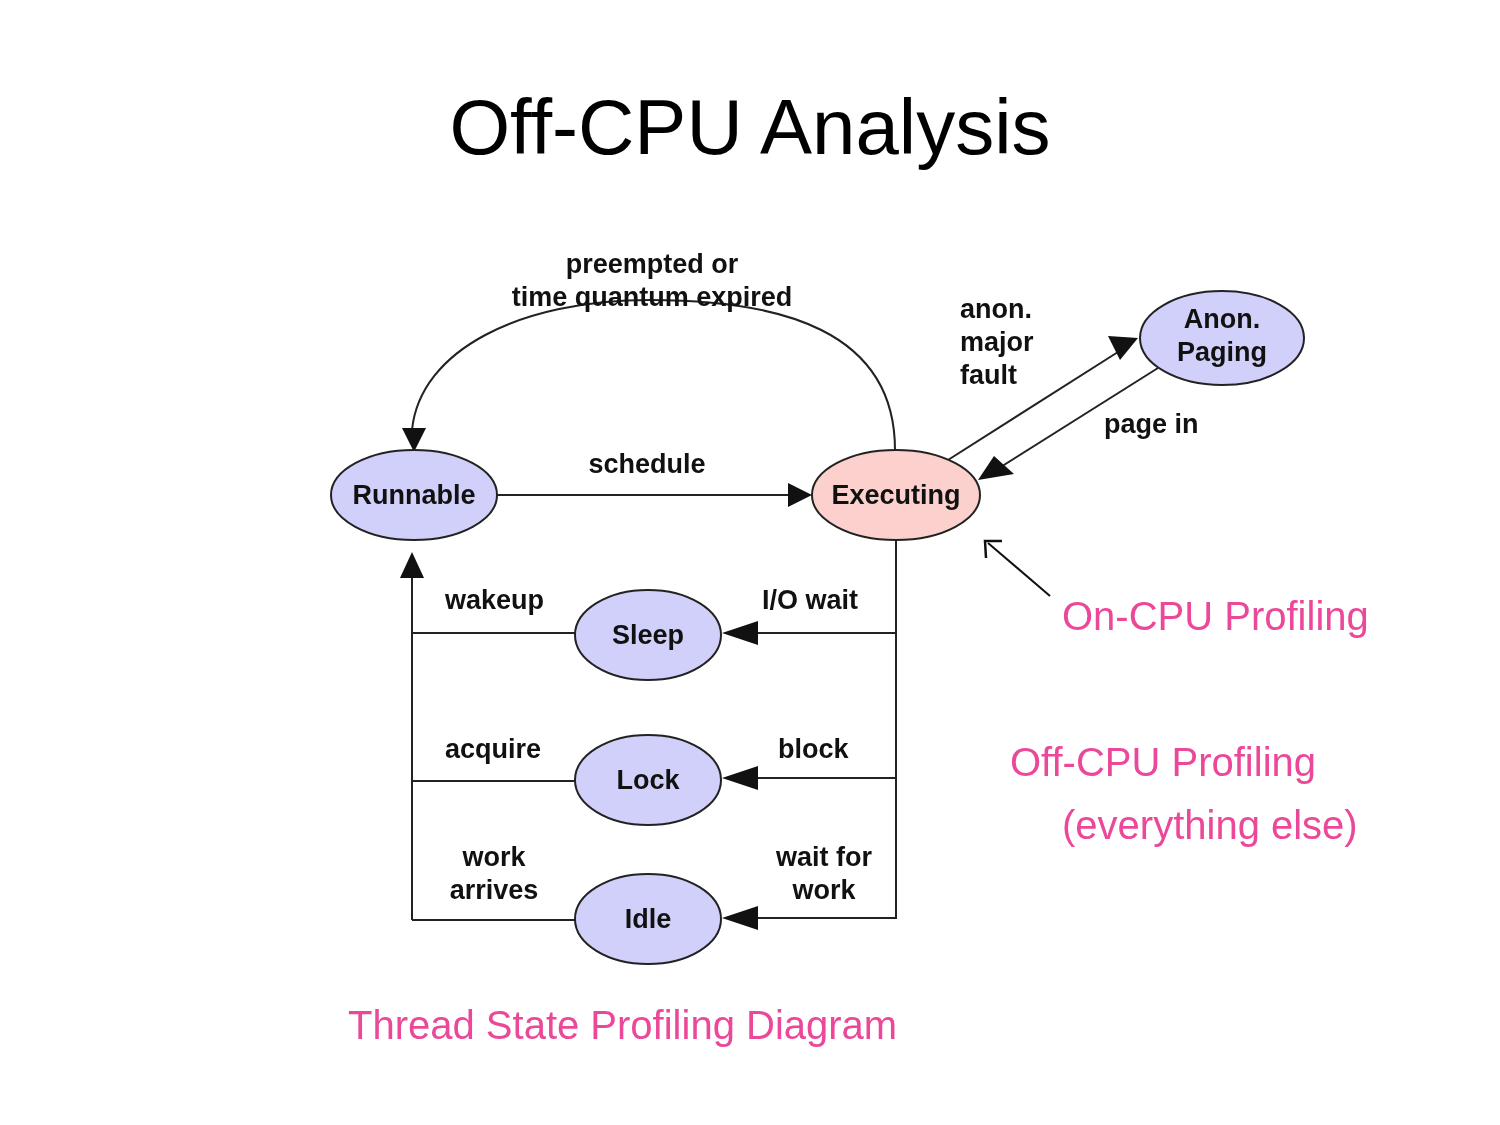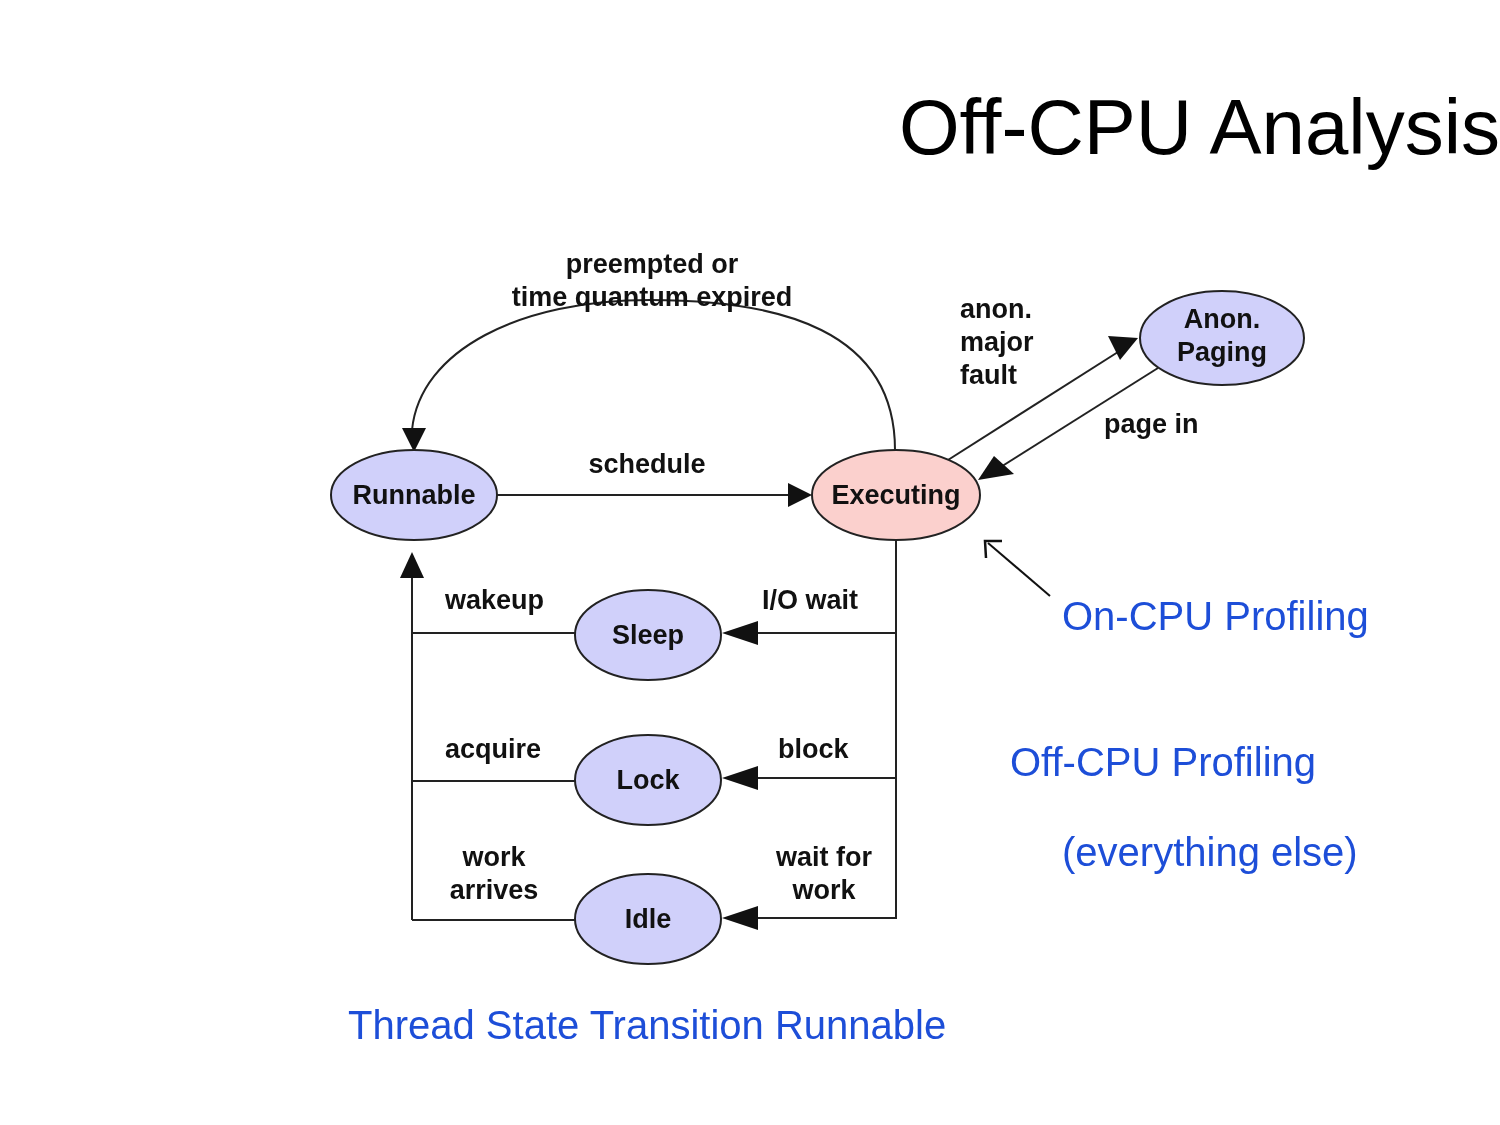--- a/index.html
+++ b/index.html
@@ -1,22 +1,22 @@
 <!DOCTYPE html>
 <html><head>
   <meta charset="utf-8">
   <style>
     html, body { margin: 0; padding: 0; background: #ffffff; }
     body { width: 1500px; height: 1125px; position: relative; overflow: hidden; }
     .slide-title {
-      position: absolute; left: 0; top: 82px; width: 1500px; text-align: right;
+      position: absolute; left: 0; top: 82px; width: 1500px; text-align: center;
       font-family: "Liberation Sans", sans-serif; font-size: 78px; color: #000;
     }
     .caption {
-      position: absolute; font-family: "Liberation Sans", sans-serif; font-size: 40px; color: #1d4ed8;
+      position: absolute; font-family: "Liberation Sans", sans-serif; font-size: 40px; color: #ec4899;
       line-height: 56px;
     }
     svg.diagram { position: absolute; left: 0; top: 0; }
     svg text.lbl { font-family: "Liberation Sans", sans-serif; font-weight: bold; font-size: 27px; fill: #111; }
     svg text.node { font-family: "Liberation Sans", sans-serif; font-weight: bold; font-size: 27px; fill: #111; text-anchor: middle; dominant-baseline: middle; }
   </style>
 </head>
 <body>
 
 <div class="slide-title">Off-CPU Analysis</div>
@@ -91,14 +91,14 @@
   <text class="lbl" x="494" y="899" text-anchor="middle">arrives</text>
   <text class="lbl" x="824" y="866" text-anchor="middle">wait for</text>
   <text class="lbl" x="824" y="899" text-anchor="middle">work</text>
 
   <line x1="1050" y1="596" x2="988" y2="543" stroke="#111" stroke-width="2"></line>
   <polyline points="986,558 985,541 1002,541" fill="none" stroke="#111" stroke-width="2.5"></polyline>
 </svg>
 
 <div class="caption" style="left:1062px; top:588px;">On-CPU Profiling</div>
 <div class="caption" style="left:1010px; top:734px;">Off-CPU Profiling</div>
-<div class="caption" style="left:1062px; top:824px;">(everything else)</div>
-<div class="caption" style="left:348px; top:997px;">Thread State Transition Runnable</div>
+<div class="caption" style="left:1062px; top:797px;">(everything else)</div>
+<div class="caption" style="left:348px; top:997px;">Thread State Profiling Diagram</div>
 
 </body></html>

